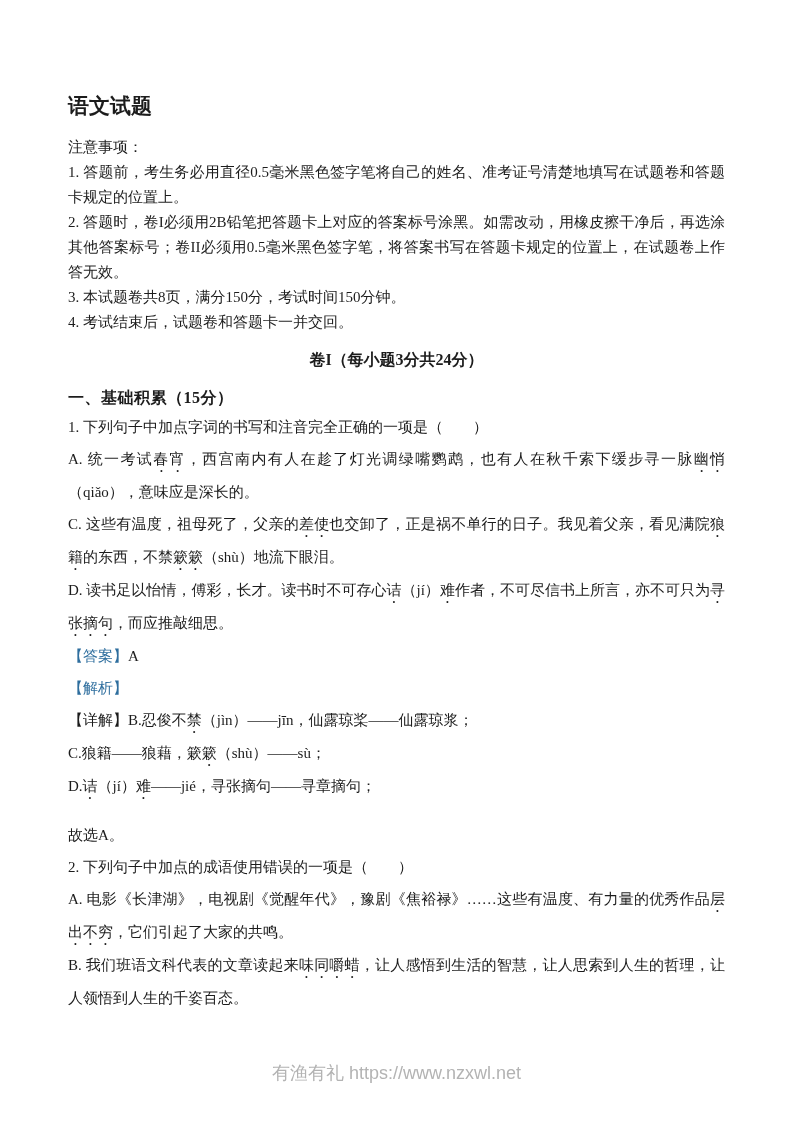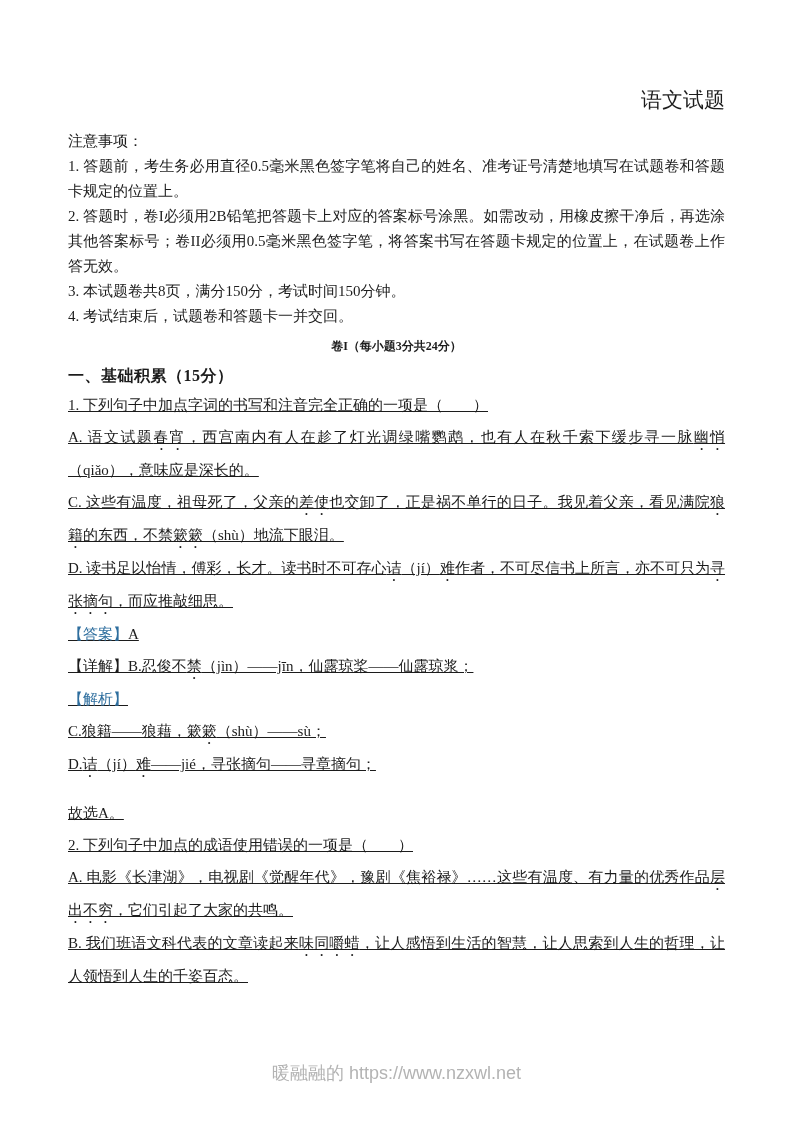--- a/index.html
+++ b/index.html
@@ -11,40 +11,39 @@
     font-family: "Liberation Serif", "DejaVu Serif", serif;
     color: #1c1c1c;
   }
   .page { padding: 64px 68px 0 68px; }
 
   .doc-title {
     font-size: 22px; line-height: 30px; font-weight: bold;
     text-align: center; margin: 0;
   }
   .doc-subtitle {
-    font-size: 21px; line-height: 28px; font-weight: normal;
-    text-align: right; margin: 22px 0 0 0;
+    font-size: 21px; line-height: 28px; font-weight: bold;
+    text-align: left; margin: 28px 0 0 0;
   }
 
   .notice { margin-top: 15px; font-size: 15px; font-weight: normal; }
   .notice p { margin: 0; line-height: 25px; text-align: justify; }
 
   .part-heading {
-    font-size: 12px; font-weight: bold; text-align: center;
-    line-height: 26px; margin: 4px;
+    font-size: 16px; font-weight: bold; text-align: center;
+    line-height: 26px; margin: 12px;
   }
   .section-heading {
     font-size: 16px; font-weight: bold;
     line-height: 26px; margin: 0; letter-spacing: .5px;
   }
 
   .q {
     font-size: 15px; line-height: 32px; margin: 0;
     text-align: justify;
-    text-decoration: underline;
   }
   .conclusion { margin-top: 16px; }
 
   .blue { color: var(--answer-blue, #2e6e9e); }
 
   .em-dot {
     -webkit-text-emphasis-style: dot;
     -webkit-text-emphasis-position: under right;
     text-emphasis-style: dot;
     text-emphasis-position: under right;
@@ -72,32 +71,32 @@
     <p>2. 答题时，卷I必须用2B铅笔把答题卡上对应的答案标号涂黑。如需改动，用橡皮擦干净后，再选涂其他答案标号；卷II必须用0.5毫米黑色签字笔，将答案书写在答题卡规定的位置上，在试题卷上作答无效。</p>
     <p>3. 本试题卷共8页，满分150分，考试时间150分钟。</p>
     <p>4. 考试结束后，试题卷和答题卡一并交回。</p>
   </div>
 
   <p class="part-heading">卷I（每小题3分共24分）</p>
   <p class="section-heading">一、基础积累（15分）</p>
 
   <div>
     <p class="q">1. 下列句子中加点字词的书写和注音完全正确的一项是（　　）</p>
-    <p class="q"><span>A. 语文试题</span><span class="em-dot">春宵</span><span>，西宫南内有人在趁了灯光调绿嘴鹦鹉，也有人在秋千索下缓步寻一脉</span><span class="em-dot">幽悄</span><span>（qiǎo），意味应是深长的。</span></p>
+    <p class="q"><span>A. 统一考试</span><span class="em-dot">春宵</span><span>，西宫南内有人在趁了灯光调绿嘴鹦鹉，也有人在秋千索下缓步寻一脉</span><span class="em-dot">幽悄</span><span>（qiǎo），意味应是深长的。</span></p>
     <p class="q"><span>C. 这些有温度，祖母死了，父亲的</span><span class="em-dot">差使</span><span>也交卸了，正是祸不单行的日子。我见着父亲，看见满院</span><span class="em-dot">狼籍</span><span>的东西，不禁</span><span class="em-dot">簌簌</span><span>（shù）地流下眼泪。</span></p>
     <p class="q"><span>D. 读书足以怡情，傅彩，长才。读书时不可存心</span><span class="em-dot">诘</span><span>（jí）</span><span class="em-dot">难</span><span>作者，不可尽信书上所言，亦不可只为</span><span class="em-dot">寻张摘句</span><span>，而应推敲细思。</span></p>
     <p class="q"><span class="blue">【答案】</span><span>A</span></p>
+    <p class="q"><span class="blue">【解析】</span></p>
     <p class="q"><span>【详解】B.忍俊不</span><span class="em-dot">禁</span><span>（jìn）——jīn，仙露琼桨——仙露琼浆；</span></p>
-    <p class="q"><span class="blue">【解析】</span></p>
     <p class="q"><span>C.狼籍——狼藉，簌</span><span class="em-dot">簌</span><span>（shù）——sù；</span></p>
     <p class="q"><span>D.</span><span class="em-dot">诘</span><span>（jí）</span><span class="em-dot">难</span><span>——jié，寻张摘句——寻章摘句；</span></p>
     <p class="q conclusion">故选A。</p>
   </div>
 
   <div>
     <p class="q">2. 下列句子中加点的成语使用错误的一项是（　　）</p>
     <p class="q"><span>A. 电影《长津湖》，电视剧《觉醒年代》，豫剧《焦裕禄》……这些有温度、有力量的优秀作品</span><span class="em-dot">层出不穷</span><span>，它们引起了大家的共鸣。</span></p>
     <p class="q"><span>B. 我们班语文科代表的文章读起来</span><span class="em-dot">味同嚼蜡</span><span>，让人感悟到生活的智慧，让人思索到人生的哲理，让人领悟到人生的千姿百态。</span></p>
   </div>
 
 </div>
 
-<div class="footer">暖融融的 https://www.nzxwl.net</div>
+<div class="footer">有渔有礼 https://www.nzxwl.net</div>
 
 </body></html>

